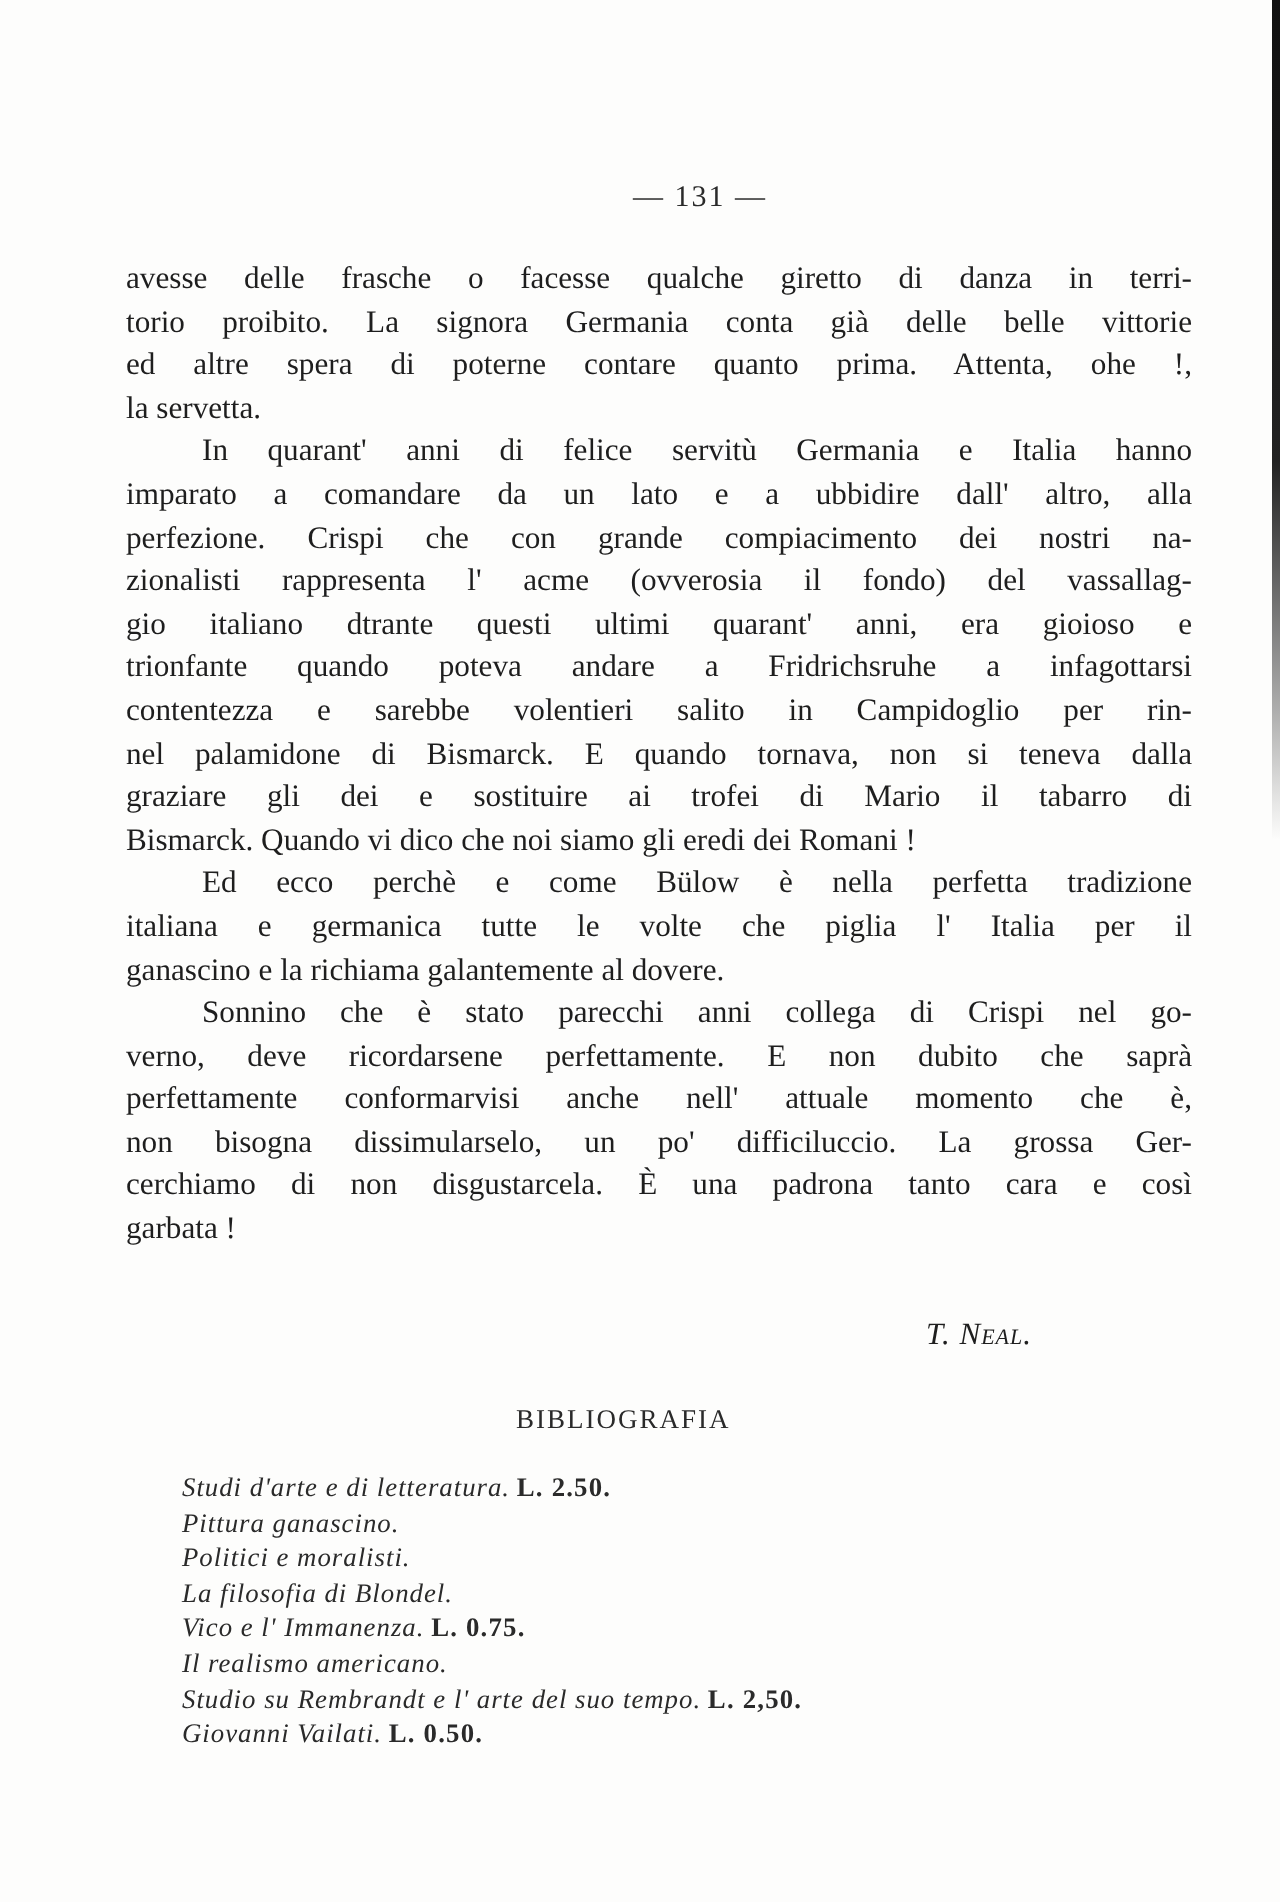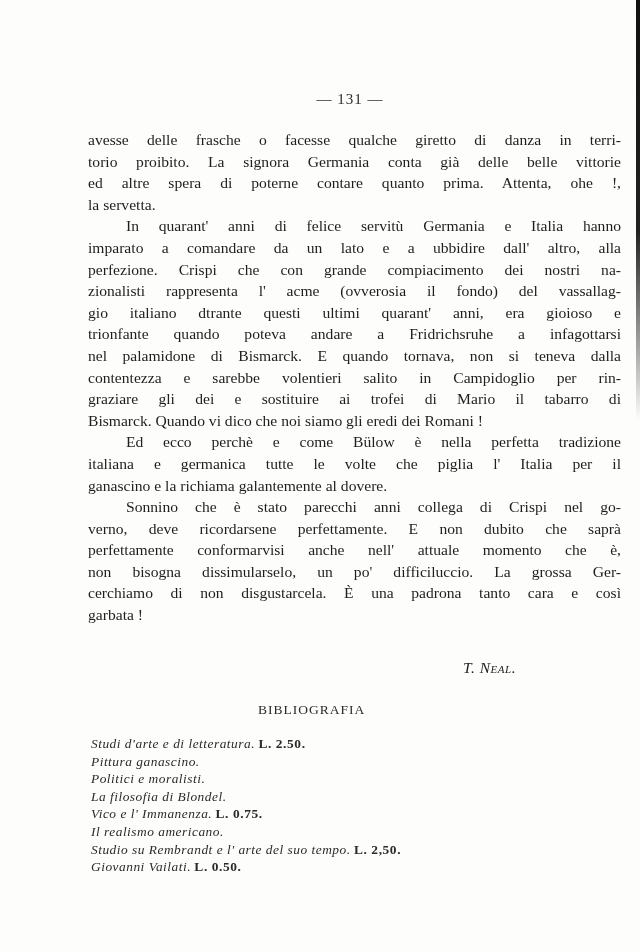--- a/index.html
+++ b/index.html
@@ -34,21 +34,20 @@
       color: #2a2a2a;
     }
     .body-text {
       position: absolute;
       top: 129px;
       left: 63px;
       width: 533px;
       font-size: 15.6px;
       line-height: 21.6px;
       text-align: justify;
-      margin-left: 25px;
     }
     .body-text p {
       margin: 0;
       hyphens: none;
     }
     .line {
       display: block;
       text-align: justify;
       text-align-last: justify;
       white-space: nowrap;
@@ -116,22 +115,22 @@
     <span class="line last">la servetta.</span>
   </p>
 
   <p>
     <span class="line" style="padding-left:38px">In quarant' anni di felice servitù Germania e Italia hanno</span>
     <span class="line">imparato a comandare da un lato e a ubbidire dall' altro, alla</span>
     <span class="line">perfezione. Crispi che con grande compiacimento dei nostri na-</span>
     <span class="line">zionalisti rappresenta l' acme (ovverosia il fondo) del vassallag-</span>
     <span class="line">gio italiano dtrante questi ultimi quarant' anni, era gioioso e</span>
     <span class="line">trionfante quando poteva andare a Fridrichsruhe a infagottarsi</span>
+    <span class="line">contentezza e sarebbe volentieri salito in Campidoglio per rin-</span>
     <span class="line">nel palamidone di Bismarck. E quando tornava, non si teneva dalla</span>
-    <span class="line">contentezza e sarebbe volentieri salito in Campidoglio per rin-</span>
     <span class="line">graziare gli dei e sostituire ai trofei di Mario il tabarro di</span>
     <span class="line last">Bismarck. Quando vi dico che noi siamo gli eredi dei Romani !</span>
   </p>
 
   <p>
     <span class="line" style="padding-left:38px">Ed ecco perchè e come Bülow è nella perfetta tradizione</span>
     <span class="line">italiana e germanica tutte le volte che piglia l' Italia per il</span>
     <span class="line last">ganascino e la richiama galantemente al dovere.</span>
   </p>
 

